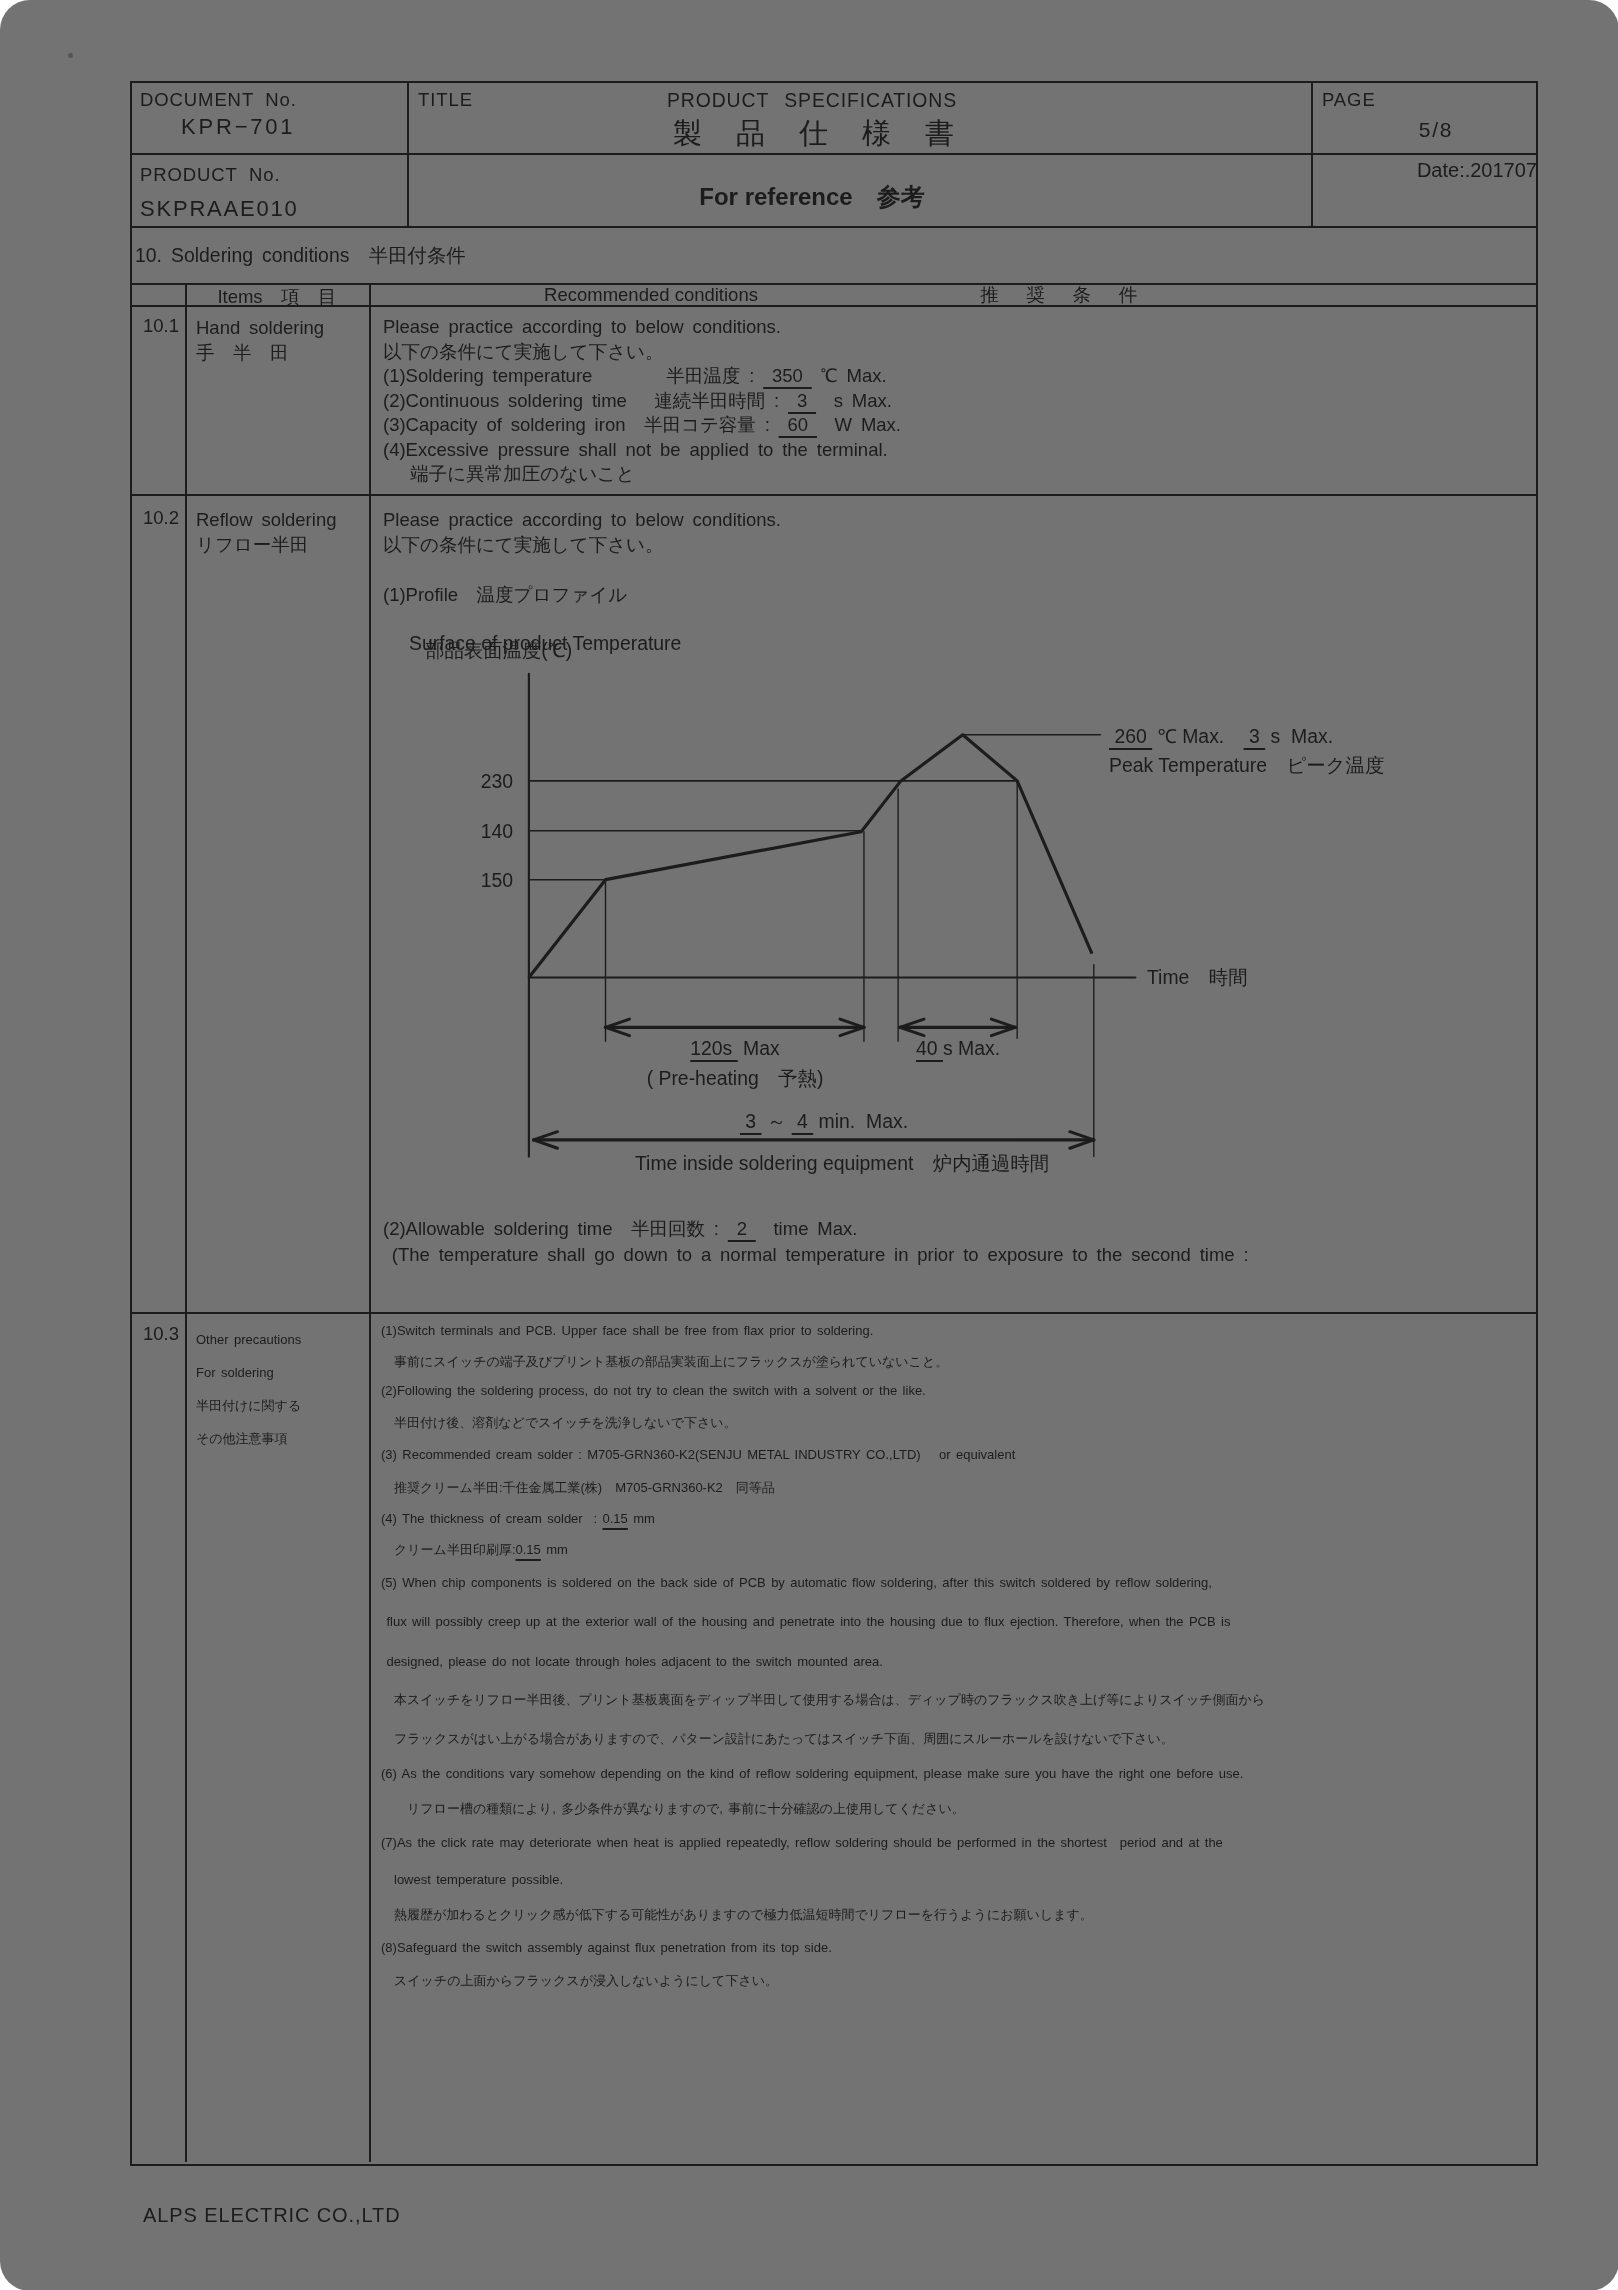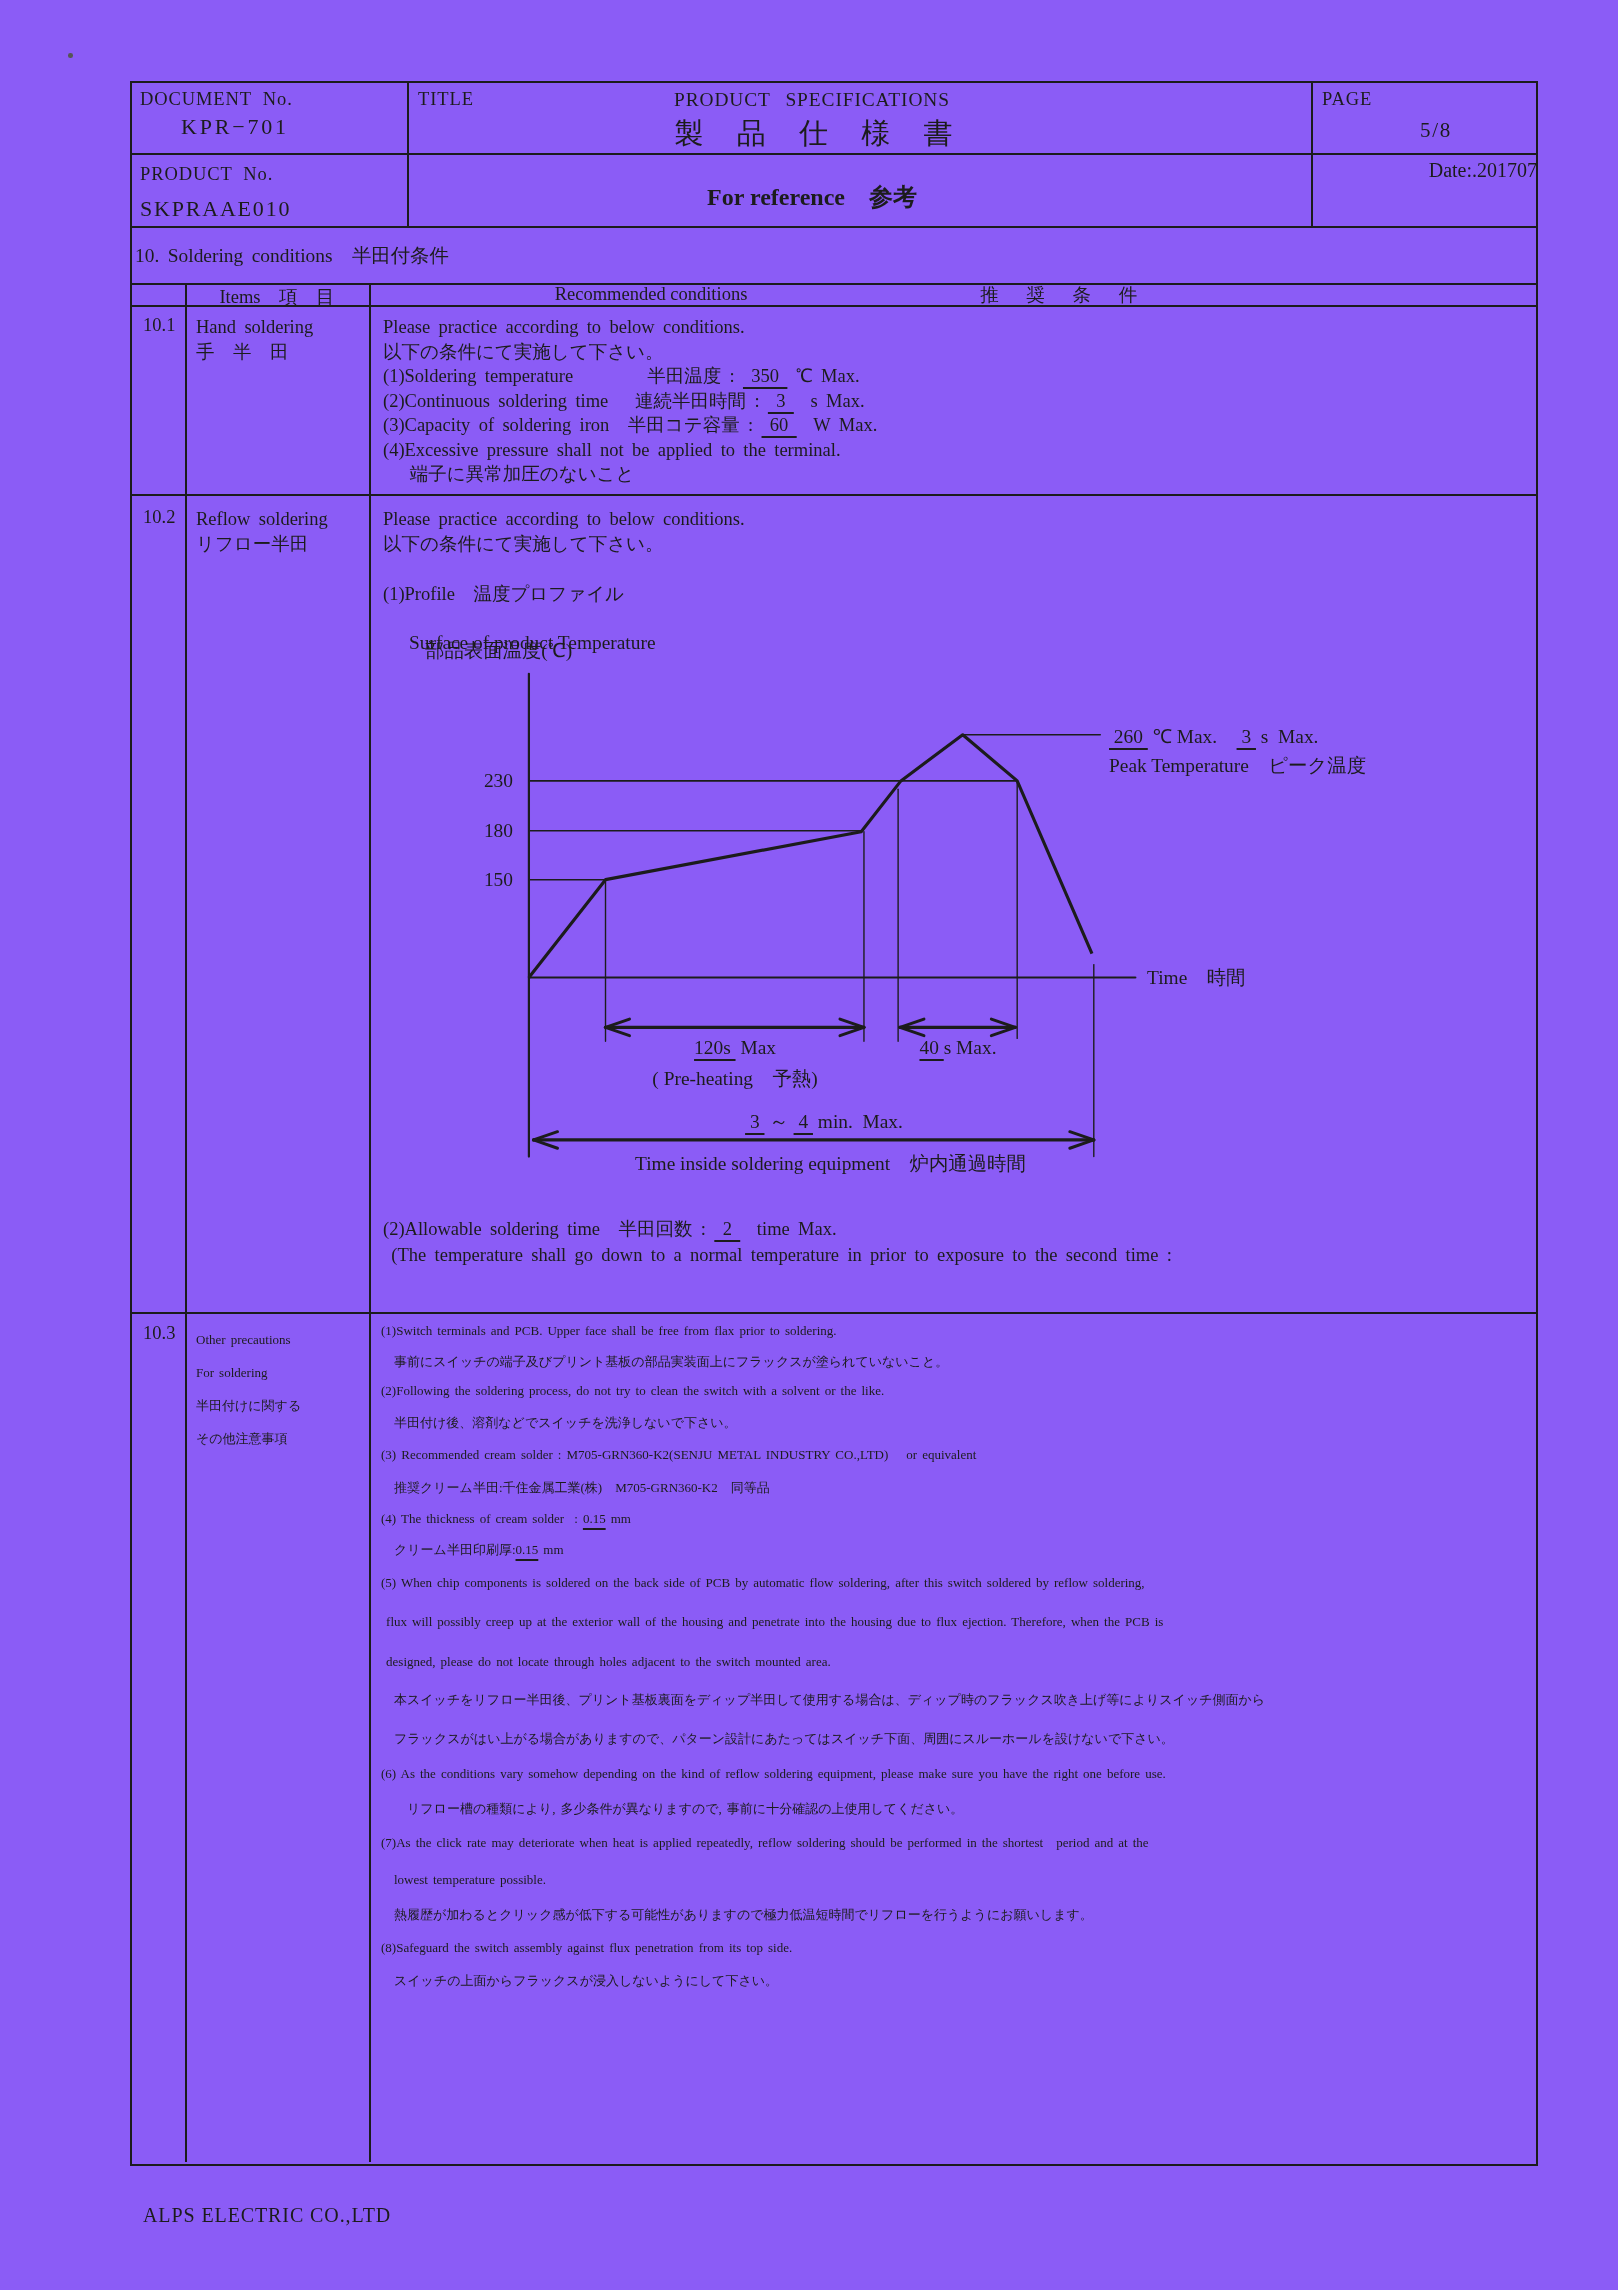--- a/index.html
+++ b/index.html
@@ -1,17 +1,17 @@
 <!DOCTYPE html>
 <html style="font-size:14.8px"><head>
 <meta charset="utf-8">
 <style>
   html,body{margin:0;padding:0;background:#ffffff;}
-  .page{position:relative;width:1619px;height:2291px;background:#8b5cf6;overflow:hidden;
-        font-family:Liberation Serif, serif;color:#1c1c1c;}
+  .page{position:relative;width:1619px;height:2291px;background:#737373;overflow:hidden;
+        font-family:Liberation Sans, sans-serif;color:#1c1c1c;border-radius:30px;}
   .abs{position:absolute;}
   .hline{position:absolute;background:#1c1c1c;height:1.8px;}
   .vline{position:absolute;background:#1c1c1c;width:1.8px;}
   .outer{position:absolute;border:2.8px solid #1c1c1c;}
   .t20{font-size:18.5px;}
   .t22{font-size:20px;}
   .lbl{font-size:18.5px;letter-spacing:0.9px;word-spacing:5.5px;}
   .docno{font-size:22px;letter-spacing:2.8px;}
   .spec-en{font-size:19.4px;word-spacing:9.2px;letter-spacing:0.9px;}
   .spec-jp{font-size:29px;letter-spacing:13px;white-space:nowrap;}
@@ -149,21 +149,21 @@
       <line x1="1100" y1="1113" x2="1074" y2="1104" stroke="#1c1c1c" stroke-width="3.2" stroke-linecap="round"></line>
       <line x1="1100" y1="1113" x2="1074" y2="1122" stroke="#1c1c1c" stroke-width="3.2" stroke-linecap="round"></line>
       <line x1="578" y1="1235" x2="1185" y2="1235" stroke="#1c1c1c" stroke-width="3.6" stroke-linecap="round"></line>
       <line x1="578" y1="1235" x2="604" y2="1226" stroke="#1c1c1c" stroke-width="3.2" stroke-linecap="round"></line>
       <line x1="578" y1="1235" x2="604" y2="1244" stroke="#1c1c1c" stroke-width="3.2" stroke-linecap="round"></line>
       <line x1="1185" y1="1235" x2="1159" y2="1226" stroke="#1c1c1c" stroke-width="3.2" stroke-linecap="round"></line>
       <line x1="1185" y1="1235" x2="1159" y2="1244" stroke="#1c1c1c" stroke-width="3.2" stroke-linecap="round"></line>
     </svg>
   <div id="chart-labels">
       <div class="chart-label" style="left: 513px; top: 781px; transform: translateX(-100%) translateY(-50%);"><span>230</span></div>
-      <div class="chart-label" style="left: 513px; top: 831px; transform: translateX(-100%) translateY(-50%);"><span>180</span></div>
+      <div class="chart-label" style="left: 513px; top: 831px; transform: translateX(-100%) translateY(-50%);"><span>140</span></div>
       <div class="chart-label" style="left: 513px; top: 880px; transform: translateX(-100%) translateY(-50%);"><span>150</span></div>
       <div class="chart-label" style="left: 1109px; top: 736px; transform: translateY(-50%);"><span class="u"> 260 </span><span> ℃ Max.　</span><span class="u"> 3 </span><span> s  Max.</span></div>
       <div class="chart-label" style="left: 1109px; top: 765px; transform: translateY(-50%);"><span>Peak Temperature　ピーク温度</span></div>
       <div class="chart-label" style="left: 735px; top: 1037px; transform: translateX(-50%);"><span class="u">120s </span><span> Max</span></div>
       <div class="chart-label" style="left: 735px; top: 1065px; transform: translateX(-50%);"><span>( Pre-heating　予熱)</span></div>
       <div class="chart-label" style="left: 958px; top: 1037px; transform: translateX(-50%);"><span class="u">40 </span><span>s Max.</span></div>
       <div class="chart-label" style="left: 824px; top: 1108px; transform: translateX(-50%);"><span class="u"> 3 </span><span> ～ </span><span class="u"> 4 </span><span> min.  Max.</span></div>
       <div class="chart-label" style="left: 635px; top: 1150px;"><span>Time inside soldering equipment　炉内通過時間</span></div>
       <div class="chart-label" style="left: 1147px; top: 977px; transform: translateY(-50%);"><span>Time　時間</span></div>
       <div class="chart-label" style="left: 409px; top: 611px; margin-top: 21px;"><span>Surface of product Temperature</span></div>

